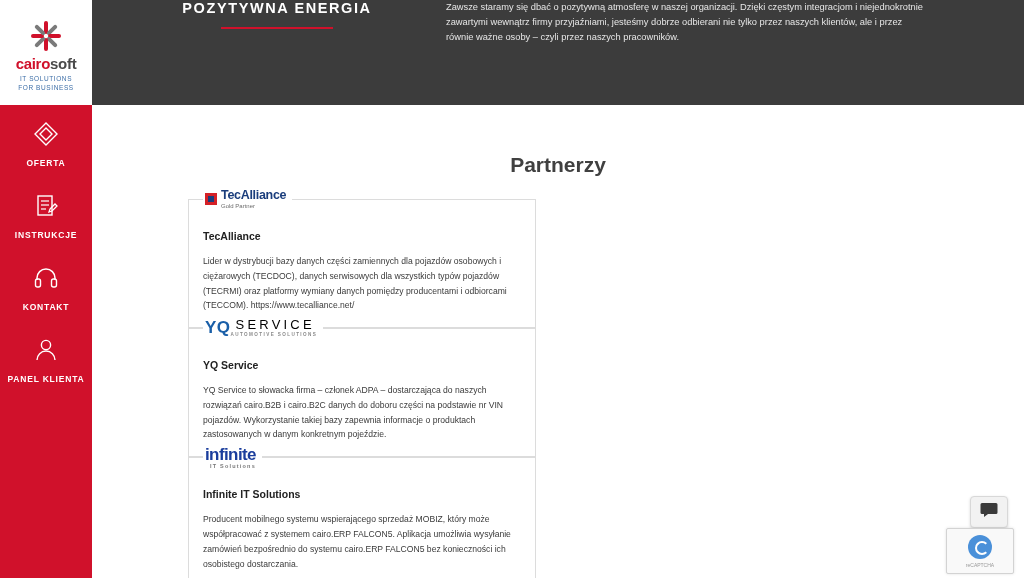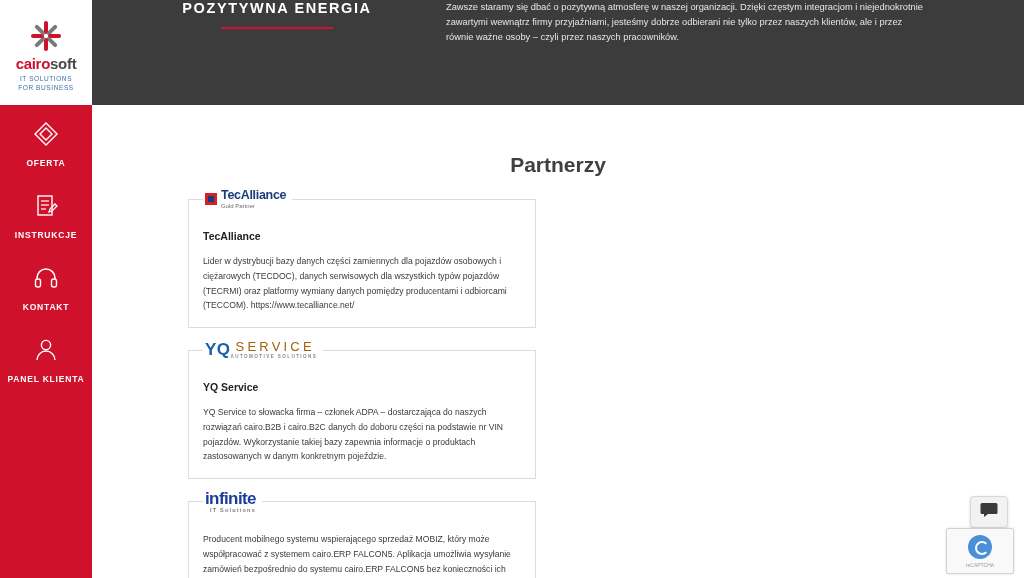--- a/index.html
+++ b/index.html
@@ -146,21 +146,20 @@
   }
   .cards {
     display: flex;
     flex-wrap: wrap;
     padding: 22px 96px 0 96px;
     gap: 0 48px;
   }
   .card {
     width: 348px;
     border: 1px solid #dcdcdc;
-    margin-bottom: 22px;
     background: #fff;
     position: relative;
     padding: 30px 14px 14px 14px;
   }
   .card-logo {
     position: absolute;
     top: -14px;
     left: 14px;
     background: #ffffff;
     padding: 0 6px 0 2px;
@@ -184,21 +183,21 @@
 
   
   .lg { display: flex; align-items: center; font-weight: bold; }
   .lg-tec .sq { width: 12px; height: 12px; background: #d42027; margin-right: 4px; position: relative; }
   .lg-tec .sq:after { content:""; position:absolute; left:3px; top:3px; width:6px; height:6px; background:#1a3d7c; }
   .lg-tec .t1 { font-size: 12.5px; color: #1a3d7c; letter-spacing: -0.3px; }
   .lg-tec .t2 { font-size: 6px; color: #6d6d6d; font-weight: normal; margin-top: 2px; }
   .lg-col { display: flex; flex-direction: column; line-height: 1; }
 
   .lg-yq .yq { font-size: 17px; color: #1a5fa8; font-weight: bold; letter-spacing: 0.5px; }
-  .lg-yq .srv { font-size: 13px; color: #a16207; letter-spacing: 3.2px; margin-left: 5px; font-weight: 500;}
+  .lg-yq .srv { font-size: 13px; color: #000000; letter-spacing: 3.2px; margin-left: 5px; font-weight: 500;}
   .lg-yq .tag { font-size: 4.6px; color: #8a8a8a; letter-spacing: 1.4px; margin-top: 2px; text-align:right;}
 
   .lg-inf .inf { font-size: 17px; color: #1a3d9c; font-weight: bold; letter-spacing: -0.6px; }
   .lg-inf .sub { font-size: 5.5px; color: #7a7a7a; letter-spacing: 1.2px; text-align: right; margin-top: 1px;}
 
   
   .chat-btn {
     position: absolute;
     right: 16px; bottom: 50px;
     width: 38px; height: 32px;
@@ -360,20 +359,21 @@
 
       <div class="card card-tall">
         <div class="card-logo">
           <div class="lg lg-inf">
             <div class="lg-col">
               <div class="inf">infinite</div>
               <div class="sub">IT Solutions</div>
             </div>
           </div>
         </div>
+        <div class="card-title">Infinite IT Solutions</div>
         <p class="card-text">Producent mobilnego systemu wspierającego sprzedaż MOBIZ, który może współpracować z systemem cairo.ERP FALCON5. Aplikacja umożliwia wysyłanie zamówień bezpośrednio do systemu cairo.ERP FALCON5 bez konieczności ich osobistego dostarczania.</p>
       </div>
 
     </div>
   </div>
 
   <div class="chat-btn">
     <span>
       <svg width="18" height="16" viewBox="0 0 18 16">
         <path d="M2 1 h14 a1.5 1.5 0 0 1 1.5 1.5 v8 a1.5 1.5 0 0 1 -1.5 1.5 h-8 l-4 3 v-3 h-2 a1.5 1.5 0 0 1 -1.5 -1.5 v-8 a1.5 1.5 0 0 1 1.5 -1.5 z" fill="#3a3a3a"></path>

